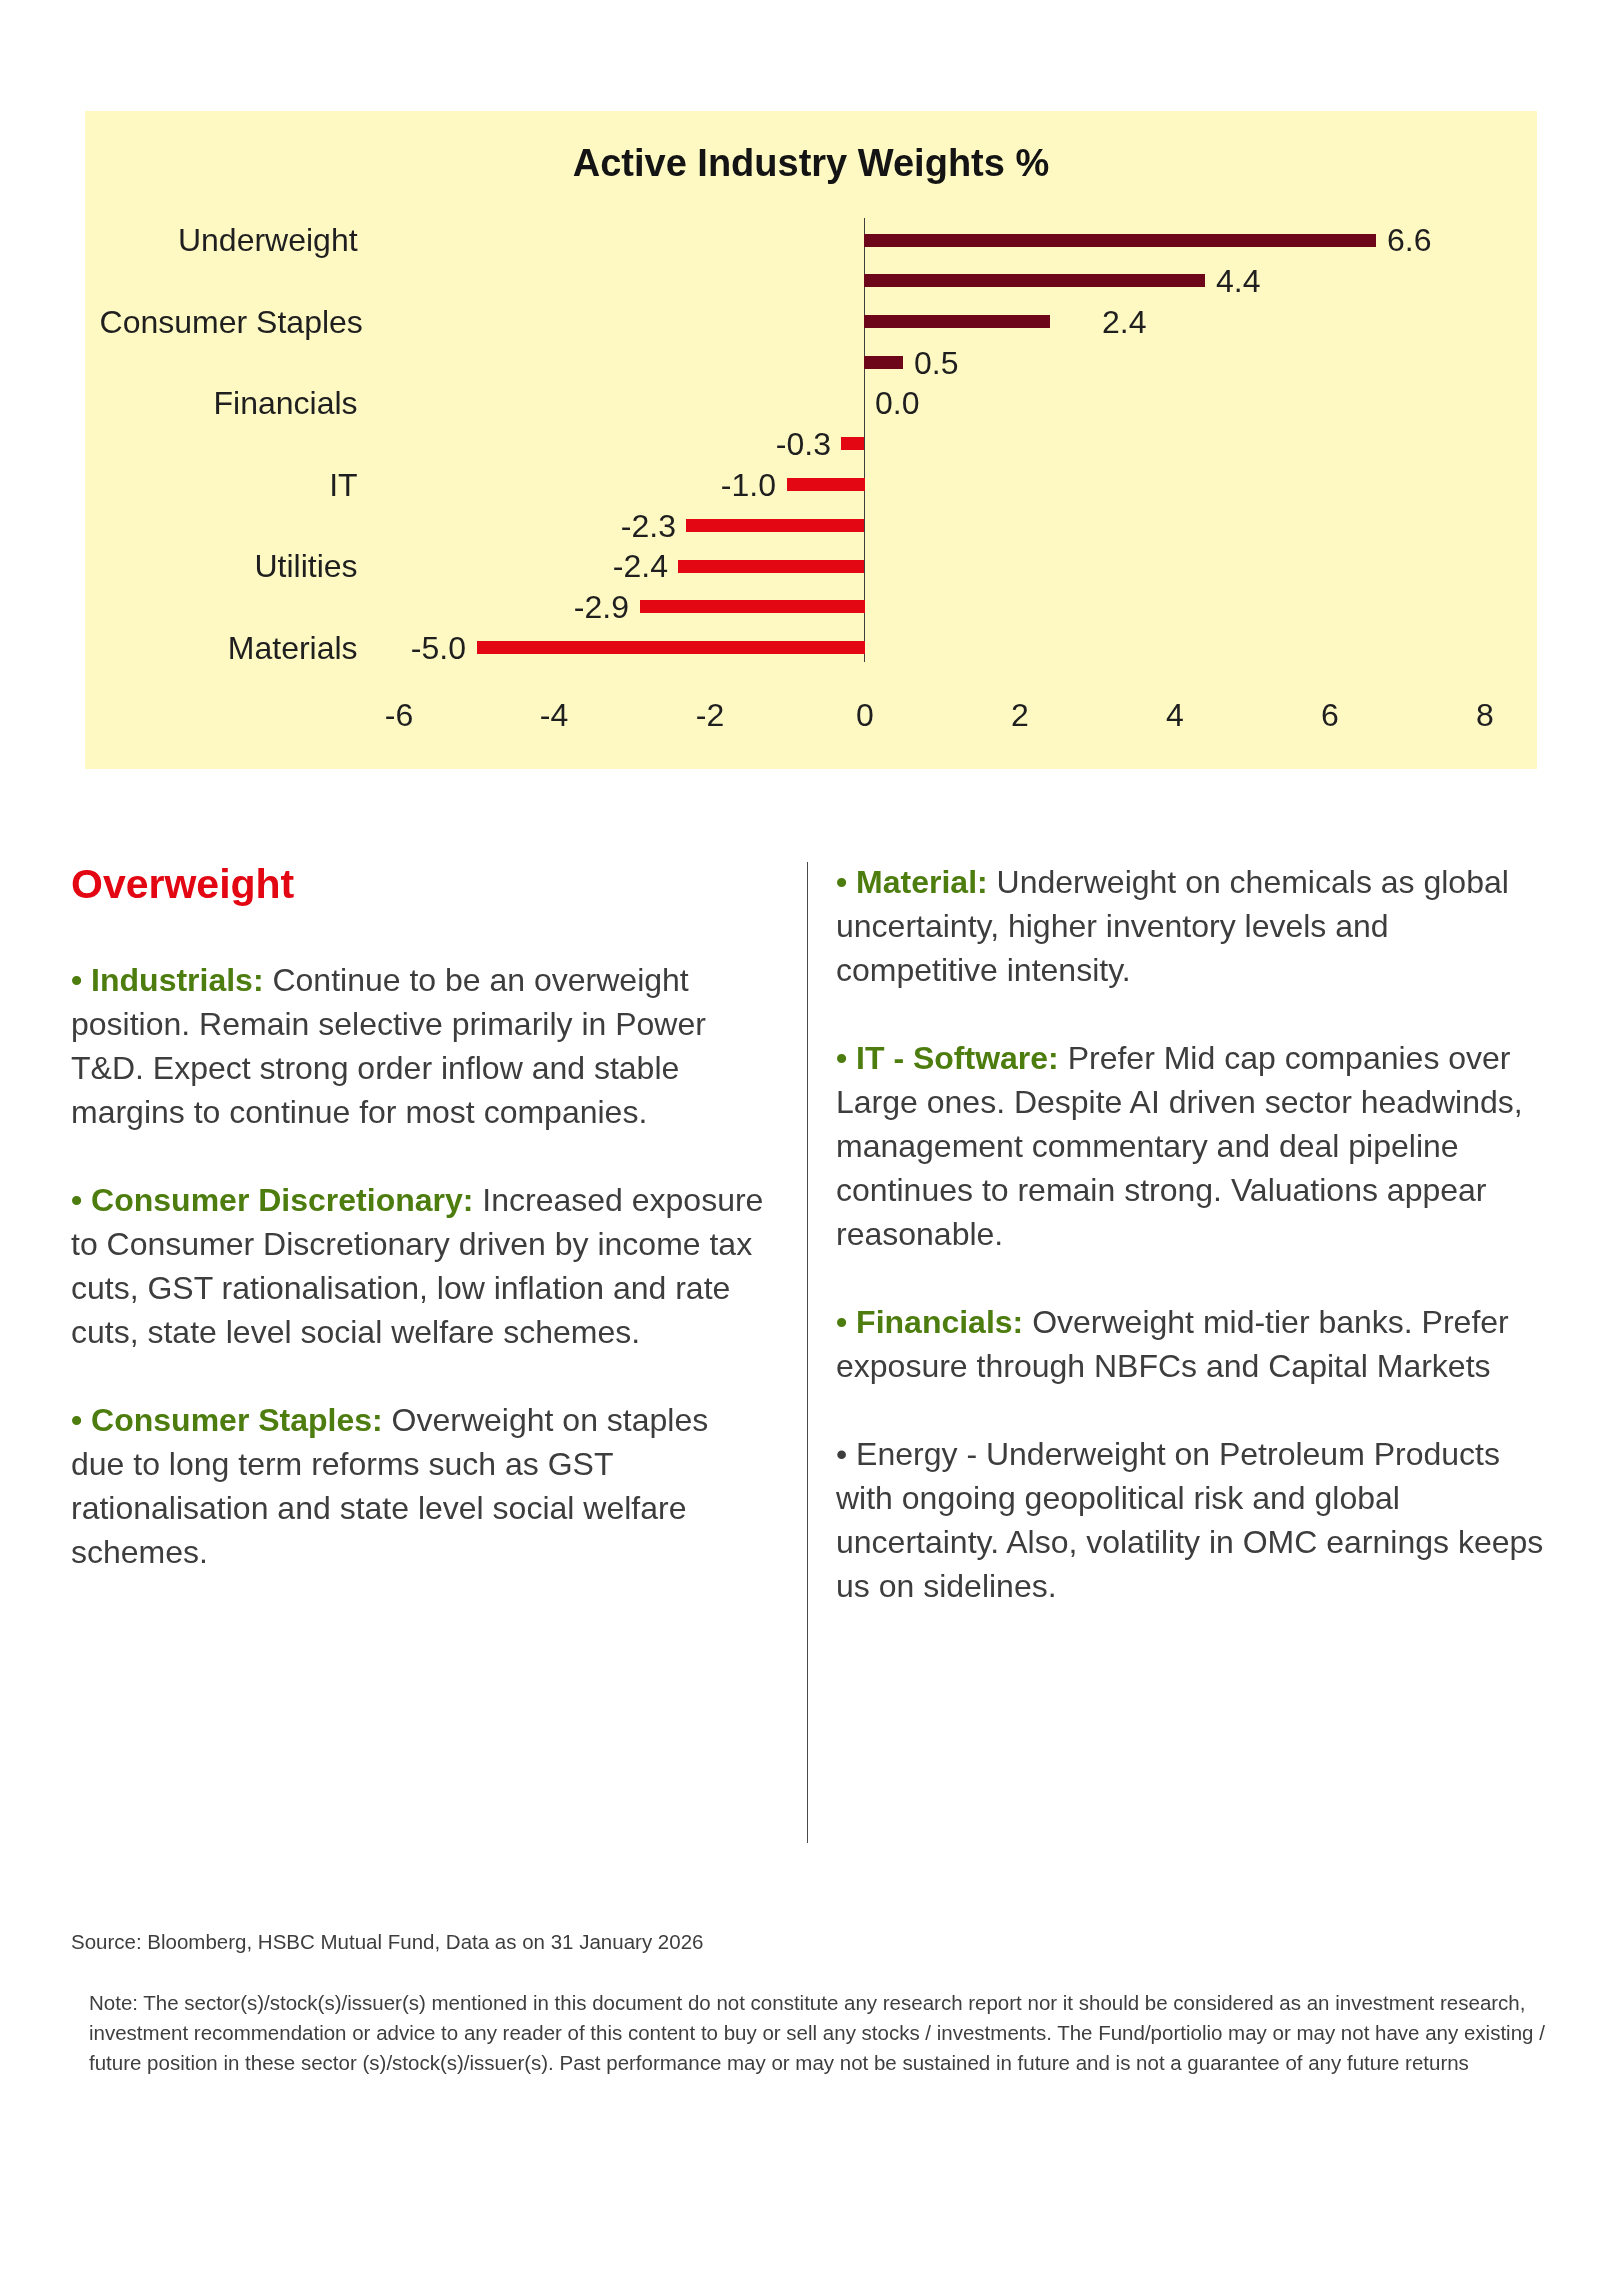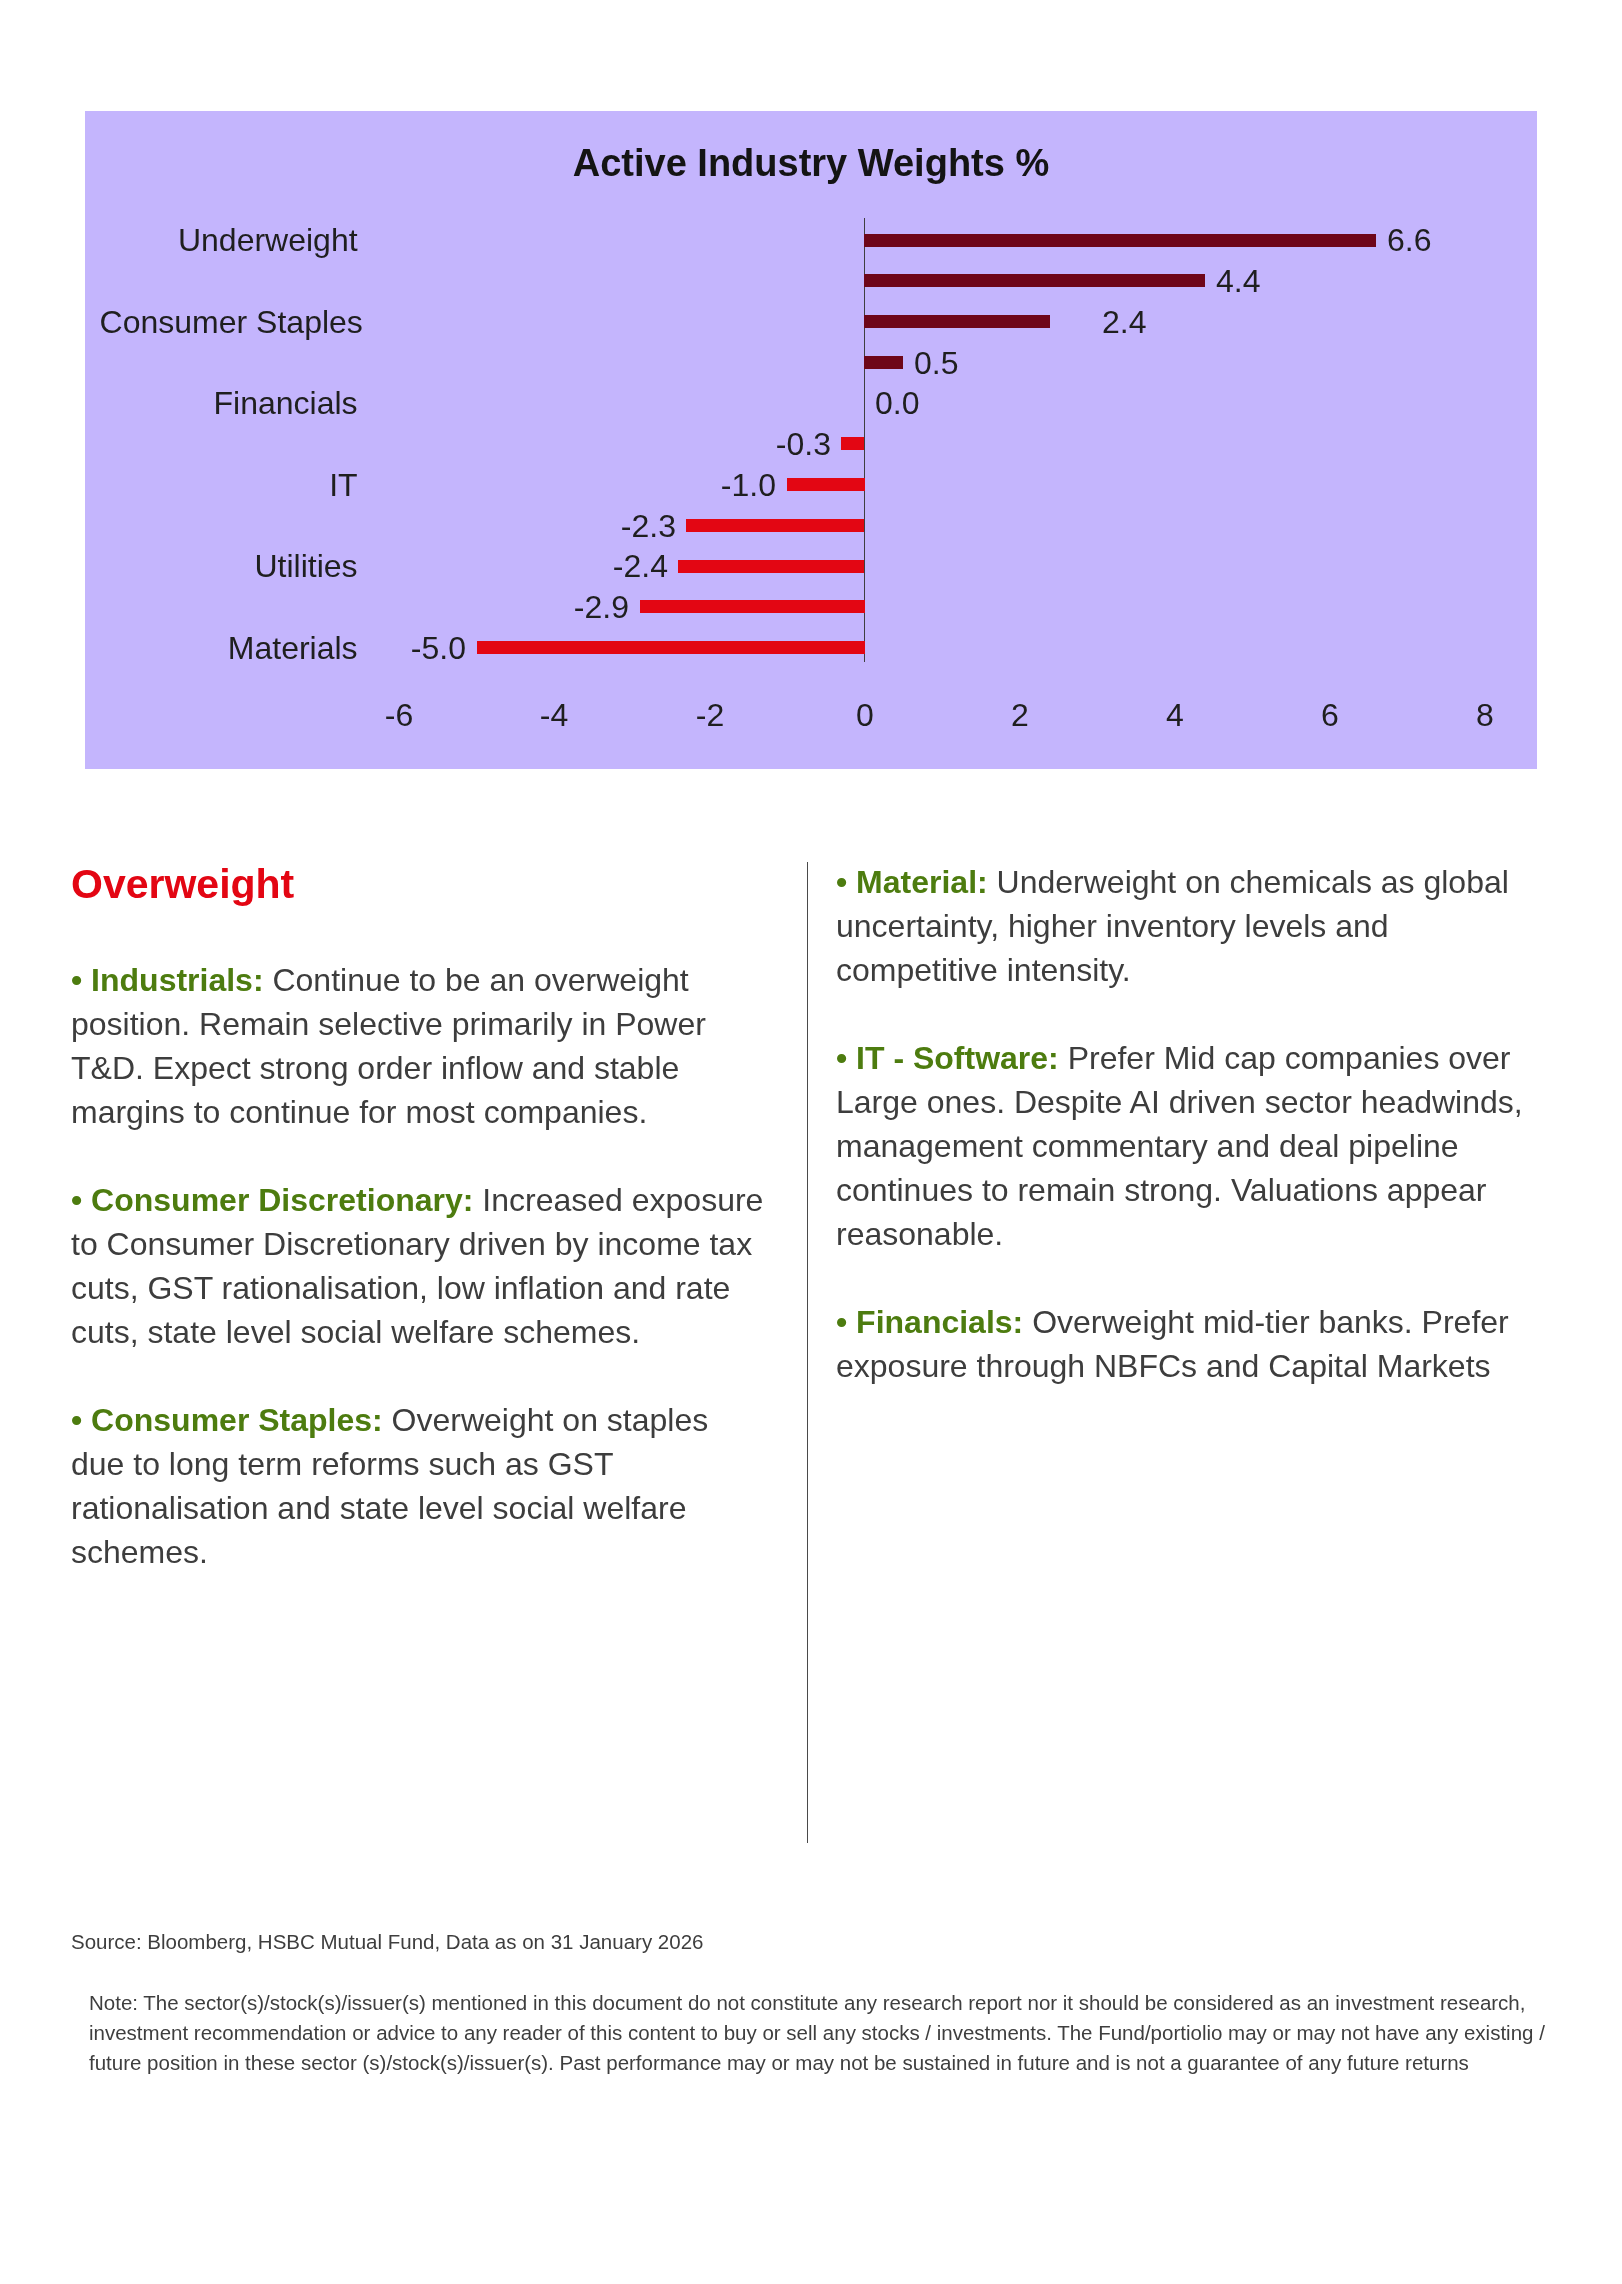--- a/index.html
+++ b/index.html
@@ -25,21 +25,21 @@
   
   .source{position:absolute;left:71px;top:1927px;margin:0;font-size:20.5px;line-height:30px;color:#3e3e3e;}
   .note{position:absolute;left:71px;top:1970px;width:1488px;margin:18px;
         font-size:20.5px;line-height:30px;color:#3e3e3e;}
 </style>
 </head>
 <body>
 
 <div class="page">
 
-  <section class="chart-panel" id="chart-panel" style="background: #c4b5fd;">
+  <section class="chart-panel" id="chart-panel" style="background: #fef9c3;">
     <h2 class="chart-title">Active Industry Weights %</h2>
     <div class="plot" id="plot">
         <div style="left: 779px; top: 107px; width: 1.3px; height: 444px; background: rgb(63, 63, 63);"></div>
         <div style="left: 779px; top: 123px; width: 512px; height: 13.3px; background: rgb(110, 6, 25);"></div>
         <div style="top: 111px; height: 36px; line-height: 36px; left: 1302px;">6.6</div>
         <div style="left: 779px; top: 163px; width: 341px; height: 13.3px; background: rgb(110, 6, 25);"></div>
         <div style="top: 152px; height: 36px; line-height: 36px; left: 1131px;">4.4</div>
         <div style="left: 779px; top: 204px; width: 186px; height: 13.3px; background: rgb(110, 6, 25);"></div>
         <div style="top: 193px; height: 36px; line-height: 36px; left: 1017px;">2.4</div>
         <div style="left: 779px; top: 245px; width: 39px; height: 13.3px; background: rgb(110, 6, 25);"></div>
@@ -83,20 +83,21 @@
         <p class="bullet"><span class="b">• Consumer Discretionary:</span><span> Increased exposure to Consumer Discretionary driven by income tax cuts, GST rationalisation, low inflation and rate cuts, state level social welfare schemes.</span></p>
         <p class="bullet"><span class="b">• Consumer Staples:</span><span> Overweight on staples due to long term reforms such as GST rationalisation and state level social welfare schemes.</span></p>
       </div>
   </section>
 
   <section class="col col-right">
     <div class="bullets" id="uw-bullets">
         <p class="bullet"><span class="b">• Material:</span><span> Underweight on chemicals as global uncertainty, higher inventory levels and competitive intensity.</span></p>
         <p class="bullet"><span class="b">• IT - Software:</span><span> Prefer Mid cap companies over Large ones. Despite AI driven sector headwinds, management commentary and deal pipeline continues to remain strong. Valuations appear reasonable.</span></p>
         <p class="bullet"><span class="b">• Financials:</span><span> Overweight mid-tier banks. Prefer exposure through NBFCs and Capital Markets</span></p>
+        <p class="bullet"><span>• </span><span>Energy - Underweight on Petroleum Products with ongoing geopolitical risk and global uncertainty. Also, volatility in OMC earnings keeps us on sidelines.</span></p>
       </div>
   </section>
 
   <p class="source">Source: Bloomberg, HSBC Mutual Fund, Data as on 31 January 2026</p>
   <p class="note">Note: The sector(s)/stock(s)/issuer(s) mentioned in this document do not constitute any research report nor it should be considered as an investment research, investment recommendation or advice to any reader of this content to buy or sell any stocks / investments. The Fund/portiolio may or may not have any existing / future position in these sector (s)/stock(s)/issuer(s). Past performance may or may not be sustained in future and is not a guarantee of any future returns</p>
 
 </div>
 
 
 </body></html>

